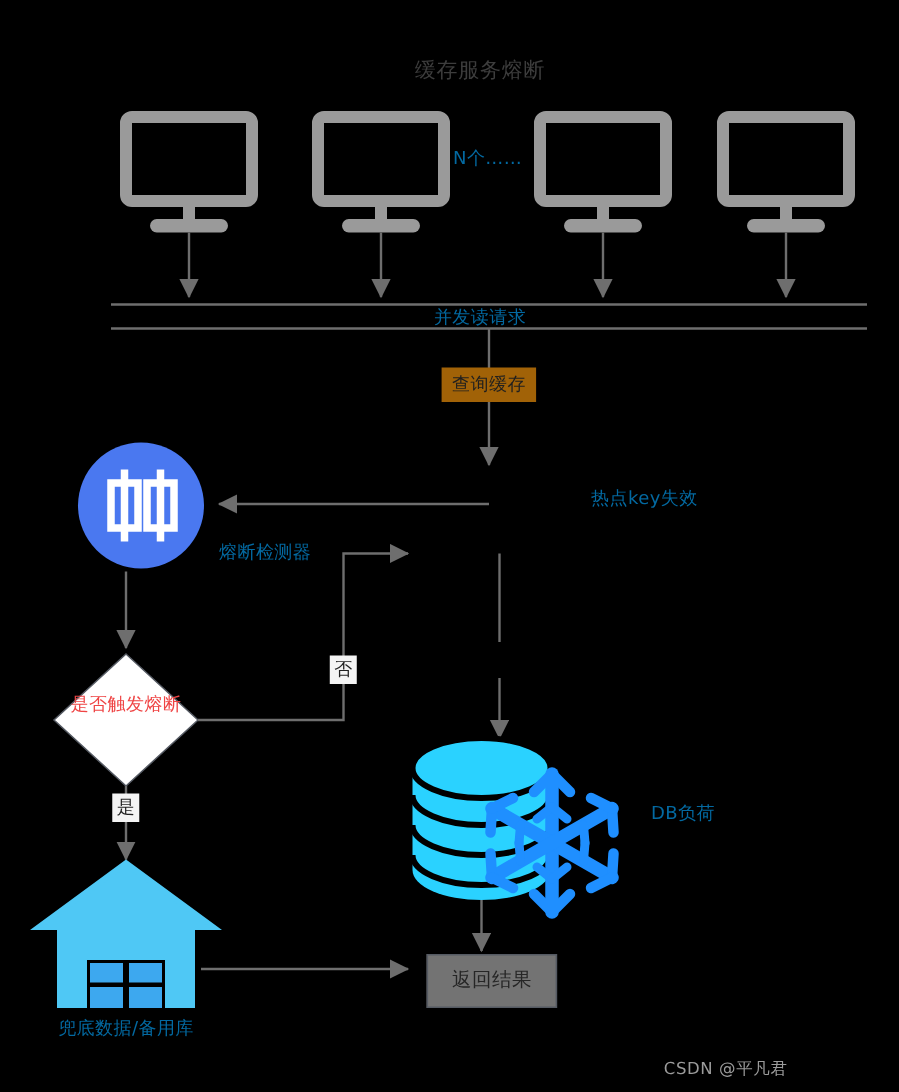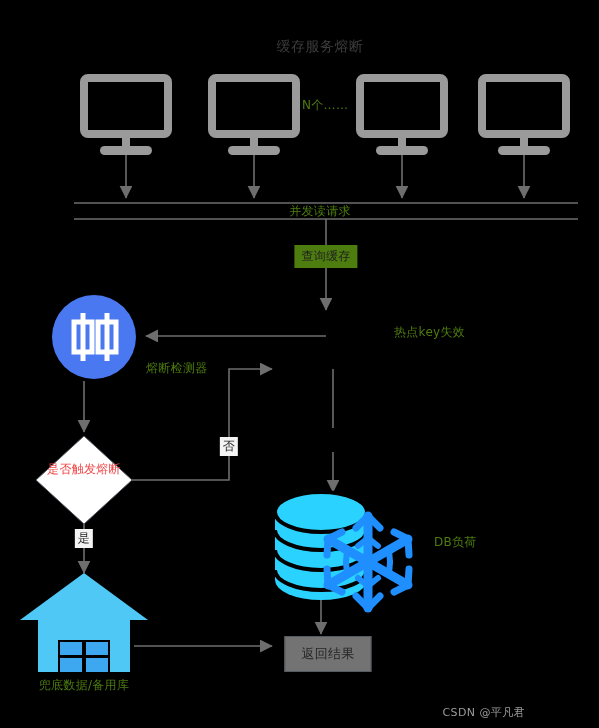--- a/index.html
+++ b/index.html
@@ -28,24 +28,24 @@
     height: 728px;
   }
   .lbl {
     position: absolute;
     font-size: 12px;
     line-height: 1.25;
     white-space: nowrap;
     letter-spacing: 0.3px;
   }
   .lbl-dim {
-    color: #4d7c0f;
+    color: #0369a1;
   }
   .lbl-box {
-    background: #4d7c0f;
+    background: #a16207;
     color: #1f1f1f;
     padding: 4px 7px;
   }
   .lbl-box-sm {
     background: #f4f4f4;
     color: #1f1f1f;
     padding: 2px 3px;
     font-size: 12px;
   }
   .lbl-outline {

